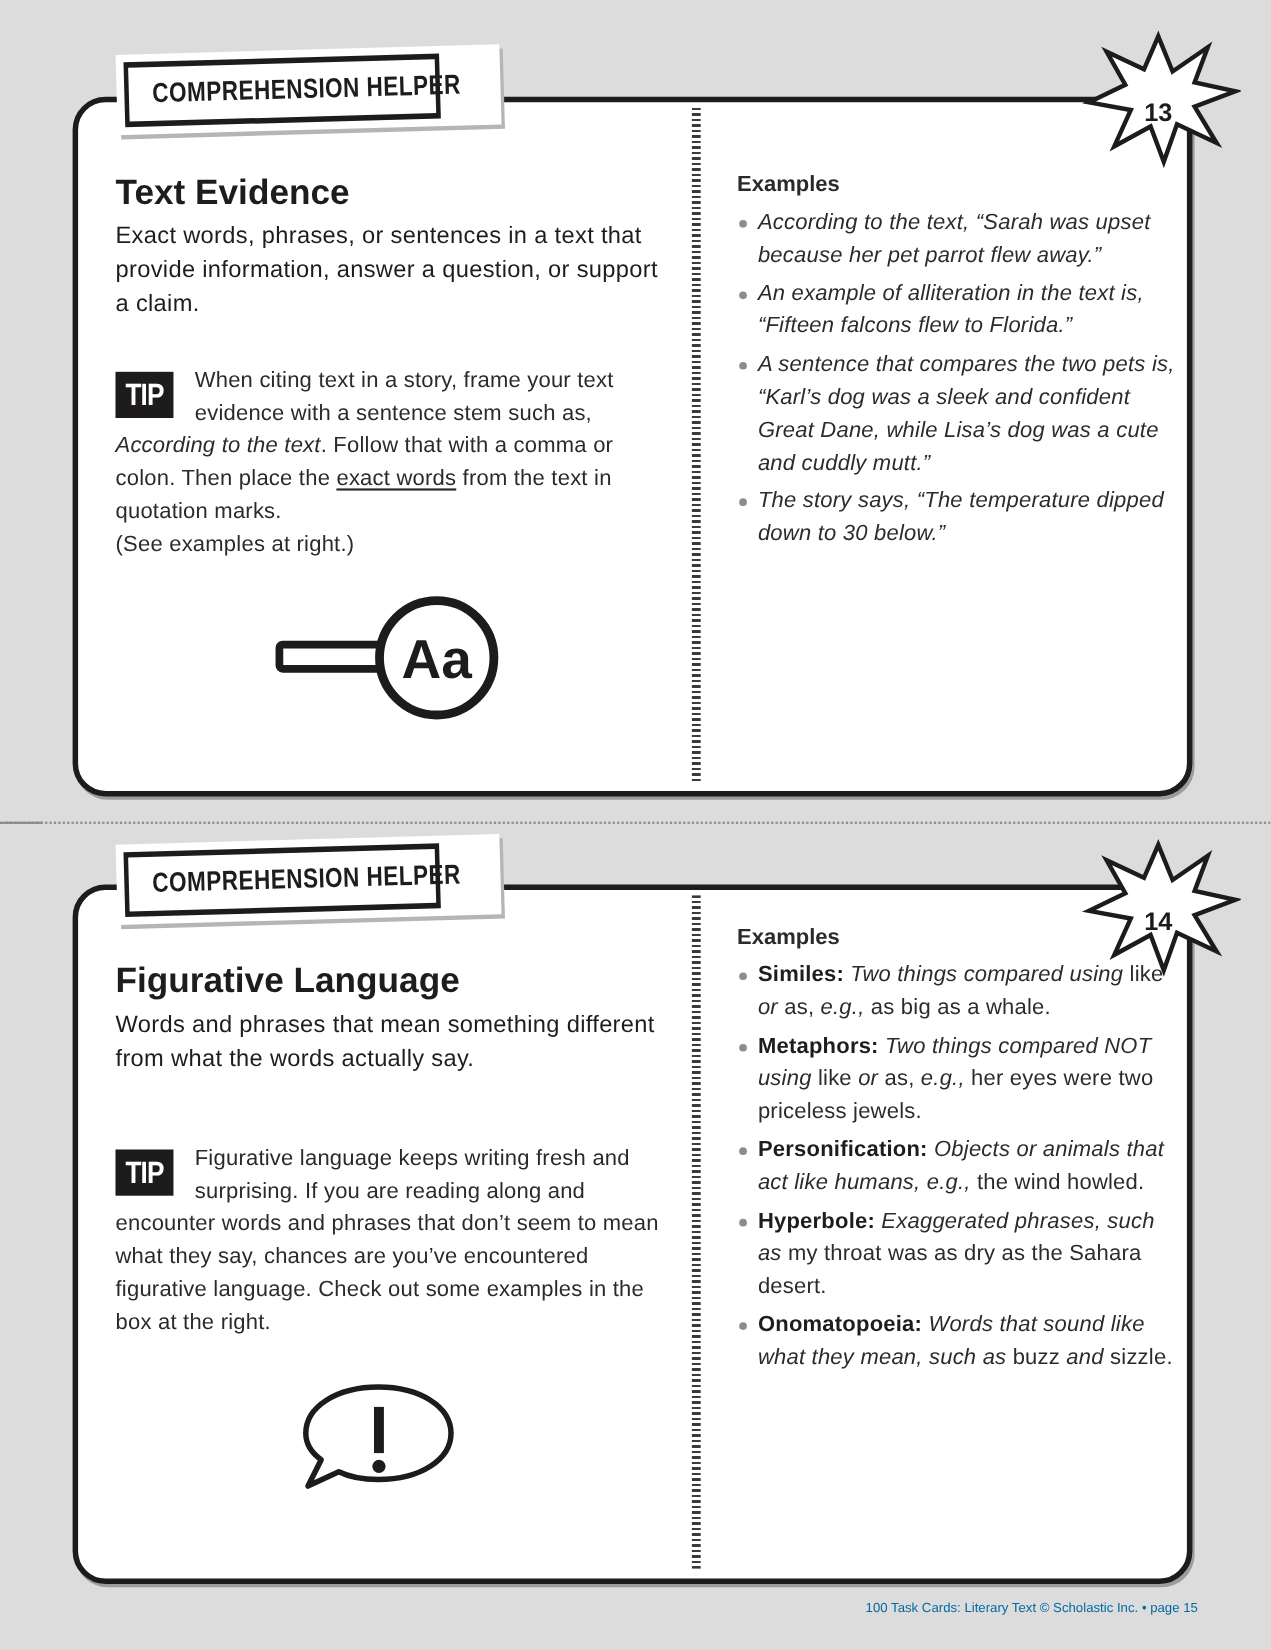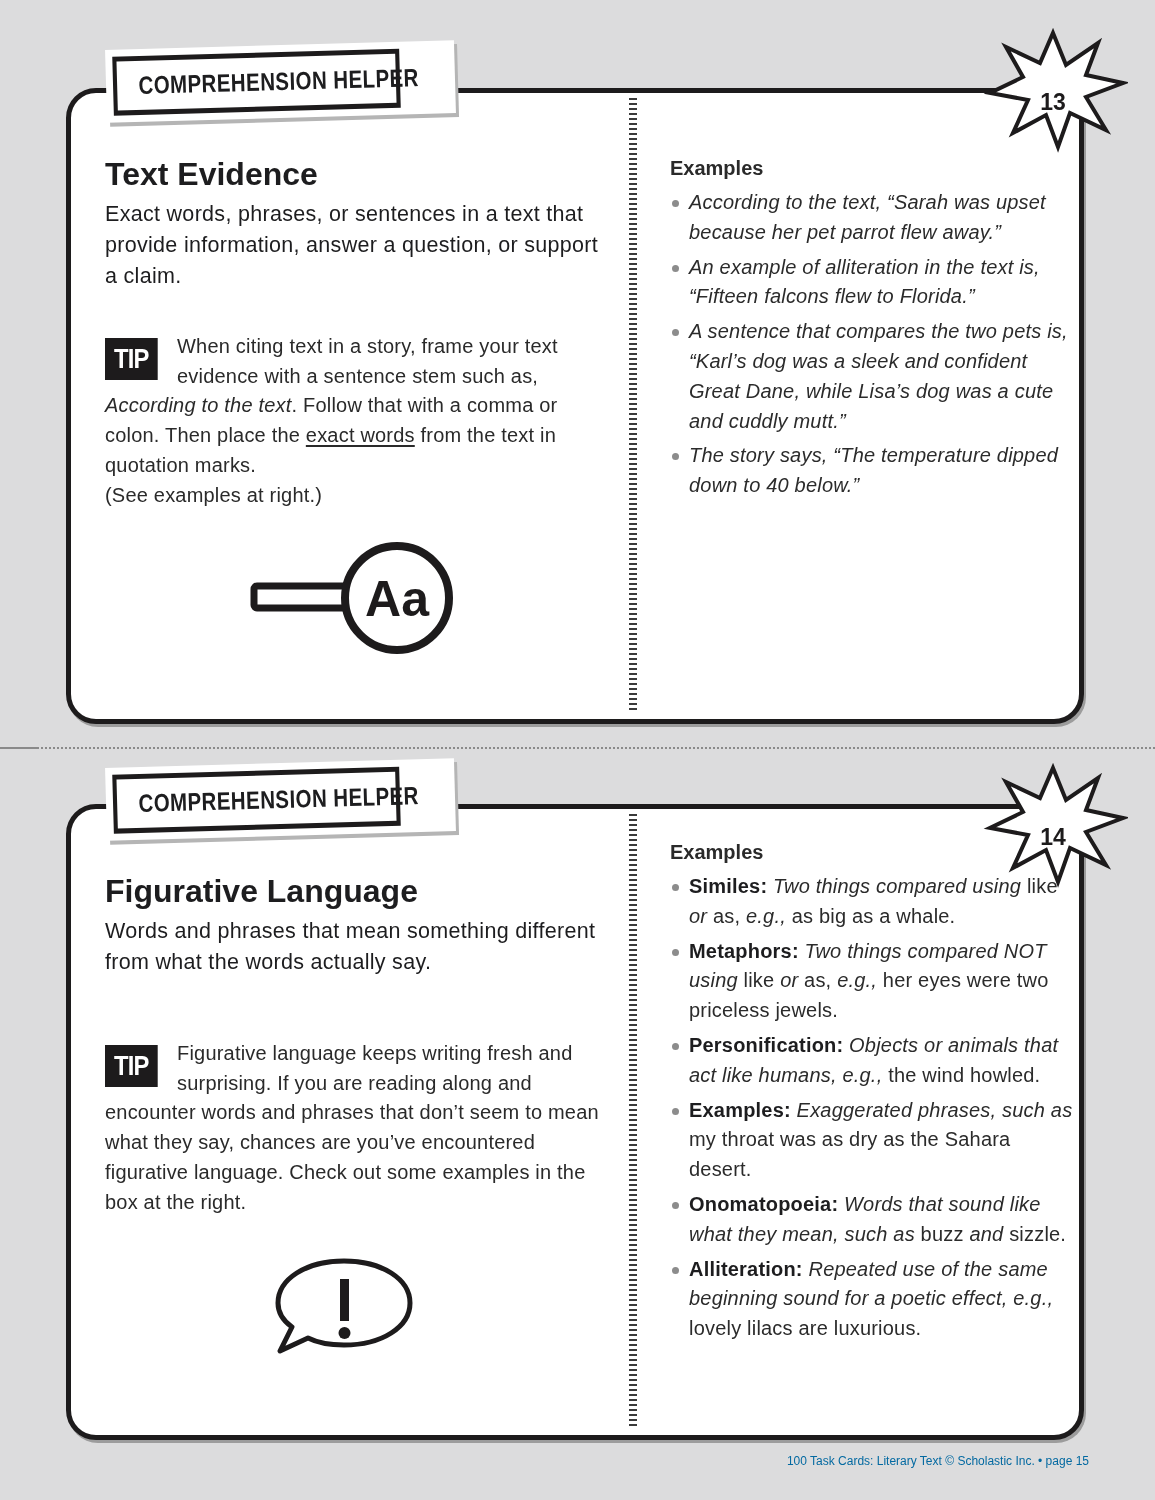--- a/index.html
+++ b/index.html
@@ -103,21 +103,21 @@
   </svg>
 </div>
 
 <div class="divider div1"></div>
 
 <div class="ex-head" style="top:157px">Examples</div>
 <ul class="ex-list" style="top:188px">
   <li class="it">According to the text, “Sarah was upset because her pet parrot flew away.”</li>
   <li class="it">An example of alliteration in the text is, “Fifteen falcons flew to Florida.”</li>
   <li class="it">A sentence that compares the two pets is, “Karl’s dog was a sleek and confident Great Dane, while Lisa’s dog was a cute and cuddly mutt.”</li>
-  <li class="it">The story says, “The temperature dipped down to 40 below.”</li>
+  <li class="it">The story says, “The temperature dipped down to 30 below.”</li>
 </ul>
 
 <div class="cut-line"></div>
 
 <div class="card card2"></div>
 <div class="label-banner lb2">
   <div class="label-inner">COMPREHENSION HELPER</div>
 </div>
 <div class="burst burst2">
   <svg width="150" height="130" viewBox="0 0 150 130">
@@ -141,18 +141,17 @@
   </svg>
 </div>
 
 <div class="divider div2"></div>
 
 <div class="ex-head" style="top:841px">Examples</div>
 <ul class="ex-list" id="fig-list" style="top:872px;width:405px">
     <li><span class="b">Similes: </span><span class="it">Two things compared using</span><span> like </span><span class="it">or</span><span> as, </span><span class="it">e.g.,</span><span> as big as a whale.</span></li>
     <li><span class="b">Metaphors: </span><span class="it">Two things compared NOT using</span><span> like </span><span class="it">or</span><span> as, </span><span class="it">e.g.,</span><span> her eyes were two priceless jewels.</span></li>
     <li><span class="b">Personification: </span><span class="it">Objects or animals that act like humans, e.g.,</span><span> the wind howled.</span></li>
-    <li><span class="b">Examples: </span><span class="it">Exaggerated phrases, such as</span><span> my throat was as dry as the Sahara desert.</span></li>
+    <li><span class="b">Hyperbole: </span><span class="it">Exaggerated phrases, such as</span><span> my throat was as dry as the Sahara desert.</span></li>
     <li><span class="b">Onomatopoeia: </span><span class="it">Words that sound like what they mean, such as</span><span> buzz </span><span class="it">and</span><span> sizzle.</span></li>
-    <li><span class="b">Alliteration: </span><span class="it">Repeated use of the same beginning sound for a poetic effect, e.g.,</span><span> lovely lilacs are luxurious.</span></li>
   </ul>
 
 <div class="footer">100 Task Cards: Literary Text © Scholastic Inc.  •  page 15</div>
 
 </body></html>

